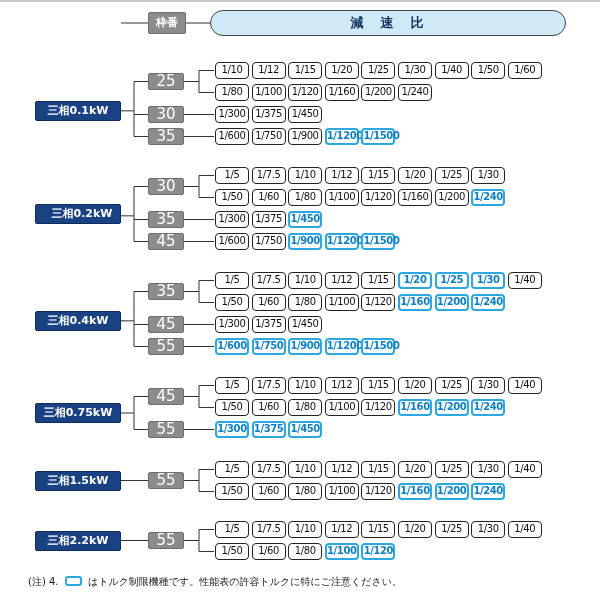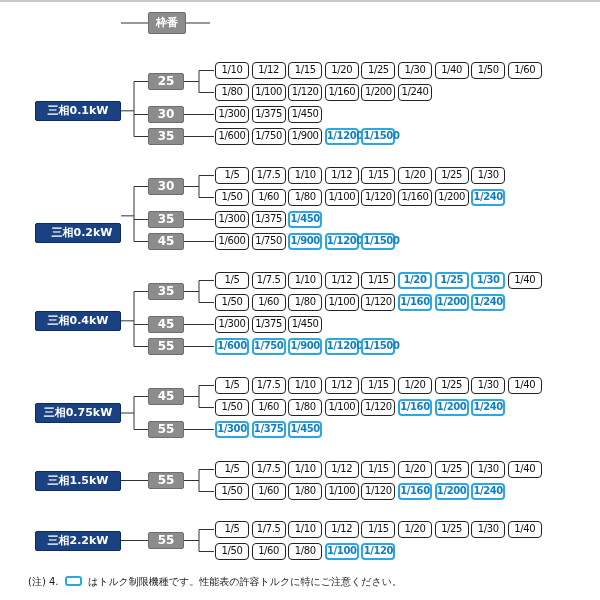--- a/index.html
+++ b/index.html
@@ -6,21 +6,21 @@
   html,body{width:600px;height:600px}
   body{position:relative;background:#fff;font-family:"DejaVu Sans",sans-serif;overflow:hidden}
   #canvas{position:absolute;inset:0;width:600px;height:600px;border-top:2px solid #c3c9cd;overflow:hidden}
   #connectors{position:absolute;left:0;top:0;pointer-events:none}
   #connectors line{stroke:#333;stroke-width:1}
 
   .motor-box{position:absolute;left:35px;width:86px;height:20px;background:var(--navy,#1a4182);
     color:#fff;font-size:11px;font-weight:bold;text-align:center;line-height:18px;
     border:1px solid #0c2b5a;border-radius:2px;white-space:nowrap}
   .frame-box{position:absolute;left:148px;width:36px;height:17px;background:var(--gray,#8c8c8c);
-    color:#fff;font-size:12px;font-weight:bold;text-align:center;line-height:15px;
+    color:#fff;font-size:15px;font-weight:normal;text-align:center;line-height:15px;
     border:1px solid #6e6e6e;border-radius:2px}
   .ratio{position:absolute;width:34px;height:17px;background:#fff;border:1px solid #222;border-radius:4px;
     font-size:10px;letter-spacing:-0.4px;text-align:center;line-height:14px;color:#111;white-space:nowrap}
   .ratio.limited{border:2px solid var(--blue,#2da7e0);color:var(--blue-text,#0f7fc4);line-height:12px;font-weight:bold}
 
   .hdr-motor{position:absolute;left:35px;top:10px;width:86px;height:22px;background:var(--navy,#1a4182);
     color:#fff;font-size:11.5px;font-weight:bold;text-align:center;line-height:20px;
     border:1px solid #0c2b5a;border-radius:2px}
   .hdr-frame{position:absolute;left:148px;top:10px;width:38px;height:22px;background:var(--gray,#8c8c8c);
     color:#fff;font-size:11px;font-weight:bold;text-align:center;line-height:20px;
@@ -88,20 +88,21 @@
       <line x1="199" y1="489.5" x2="214" y2="489.5"></line>
       <line x1="121" y1="478.5" x2="148" y2="478.5"></line>
       <line x1="184" y1="538.5" x2="199" y2="538.5"></line>
       <line x1="199" y1="527.5" x2="199" y2="549.5"></line>
       <line x1="199" y1="527.5" x2="214" y2="527.5"></line>
       <line x1="199" y1="549.5" x2="214" y2="549.5"></line>
       <line x1="121" y1="538.5" x2="148" y2="538.5"></line>
     </svg>
 
   <div class="hdr-frame">枠番</div>
+  <div class="hdr-pill">減　速　比</div>
 
   <div id="diagram">
       <div class="ratio" style="left: 215px; top: 60px;">1/10</div>
       <div class="ratio" style="left: 251.6px; top: 60px;">1/12</div>
       <div class="ratio" style="left: 288.2px; top: 60px;">1/15</div>
       <div class="ratio" style="left: 324.8px; top: 60px;">1/20</div>
       <div class="ratio" style="left: 361.4px; top: 60px;">1/25</div>
       <div class="ratio" style="left: 398px; top: 60px;">1/30</div>
       <div class="ratio" style="left: 434.6px; top: 60px;">1/40</div>
       <div class="ratio" style="left: 471.2px; top: 60px;">1/50</div>
@@ -144,21 +145,21 @@
       <div class="ratio" style="left: 215px; top: 209px;">1/300</div>
       <div class="ratio" style="left: 251.6px; top: 209px;">1/375</div>
       <div class="ratio limited" style="left: 288.2px; top: 209px;">1/450</div>
       <div class="frame-box" style="top: 209px;">35</div>
       <div class="ratio" style="left: 215px; top: 231px;">1/600</div>
       <div class="ratio" style="left: 251.6px; top: 231px;">1/750</div>
       <div class="ratio limited" style="left: 288.2px; top: 231px;">1/900</div>
       <div class="ratio limited" style="left: 324.8px; top: 231px;">1/1200</div>
       <div class="ratio limited" style="left: 361.4px; top: 231px;">1/1500</div>
       <div class="frame-box" style="top: 231px;">45</div>
-      <div class="motor-box" style="top: 221px; padding-left: 8px;">三相0.2kW</div>
+      <div class="motor-box" style="top: 202px; padding-left: 8px;">三相0.2kW</div>
       <div class="ratio" style="left: 215px; top: 270px;">1/5</div>
       <div class="ratio" style="left: 251.6px; top: 270px;">1/7.5</div>
       <div class="ratio" style="left: 288.2px; top: 270px;">1/10</div>
       <div class="ratio" style="left: 324.8px; top: 270px;">1/12</div>
       <div class="ratio" style="left: 361.4px; top: 270px;">1/15</div>
       <div class="ratio limited" style="left: 398px; top: 270px;">1/20</div>
       <div class="ratio limited" style="left: 434.6px; top: 270px;">1/25</div>
       <div class="ratio limited" style="left: 471.2px; top: 270px;">1/30</div>
       <div class="ratio" style="left: 507.8px; top: 270px;">1/40</div>
       <div class="ratio" style="left: 215px; top: 292px;">1/50</div>

